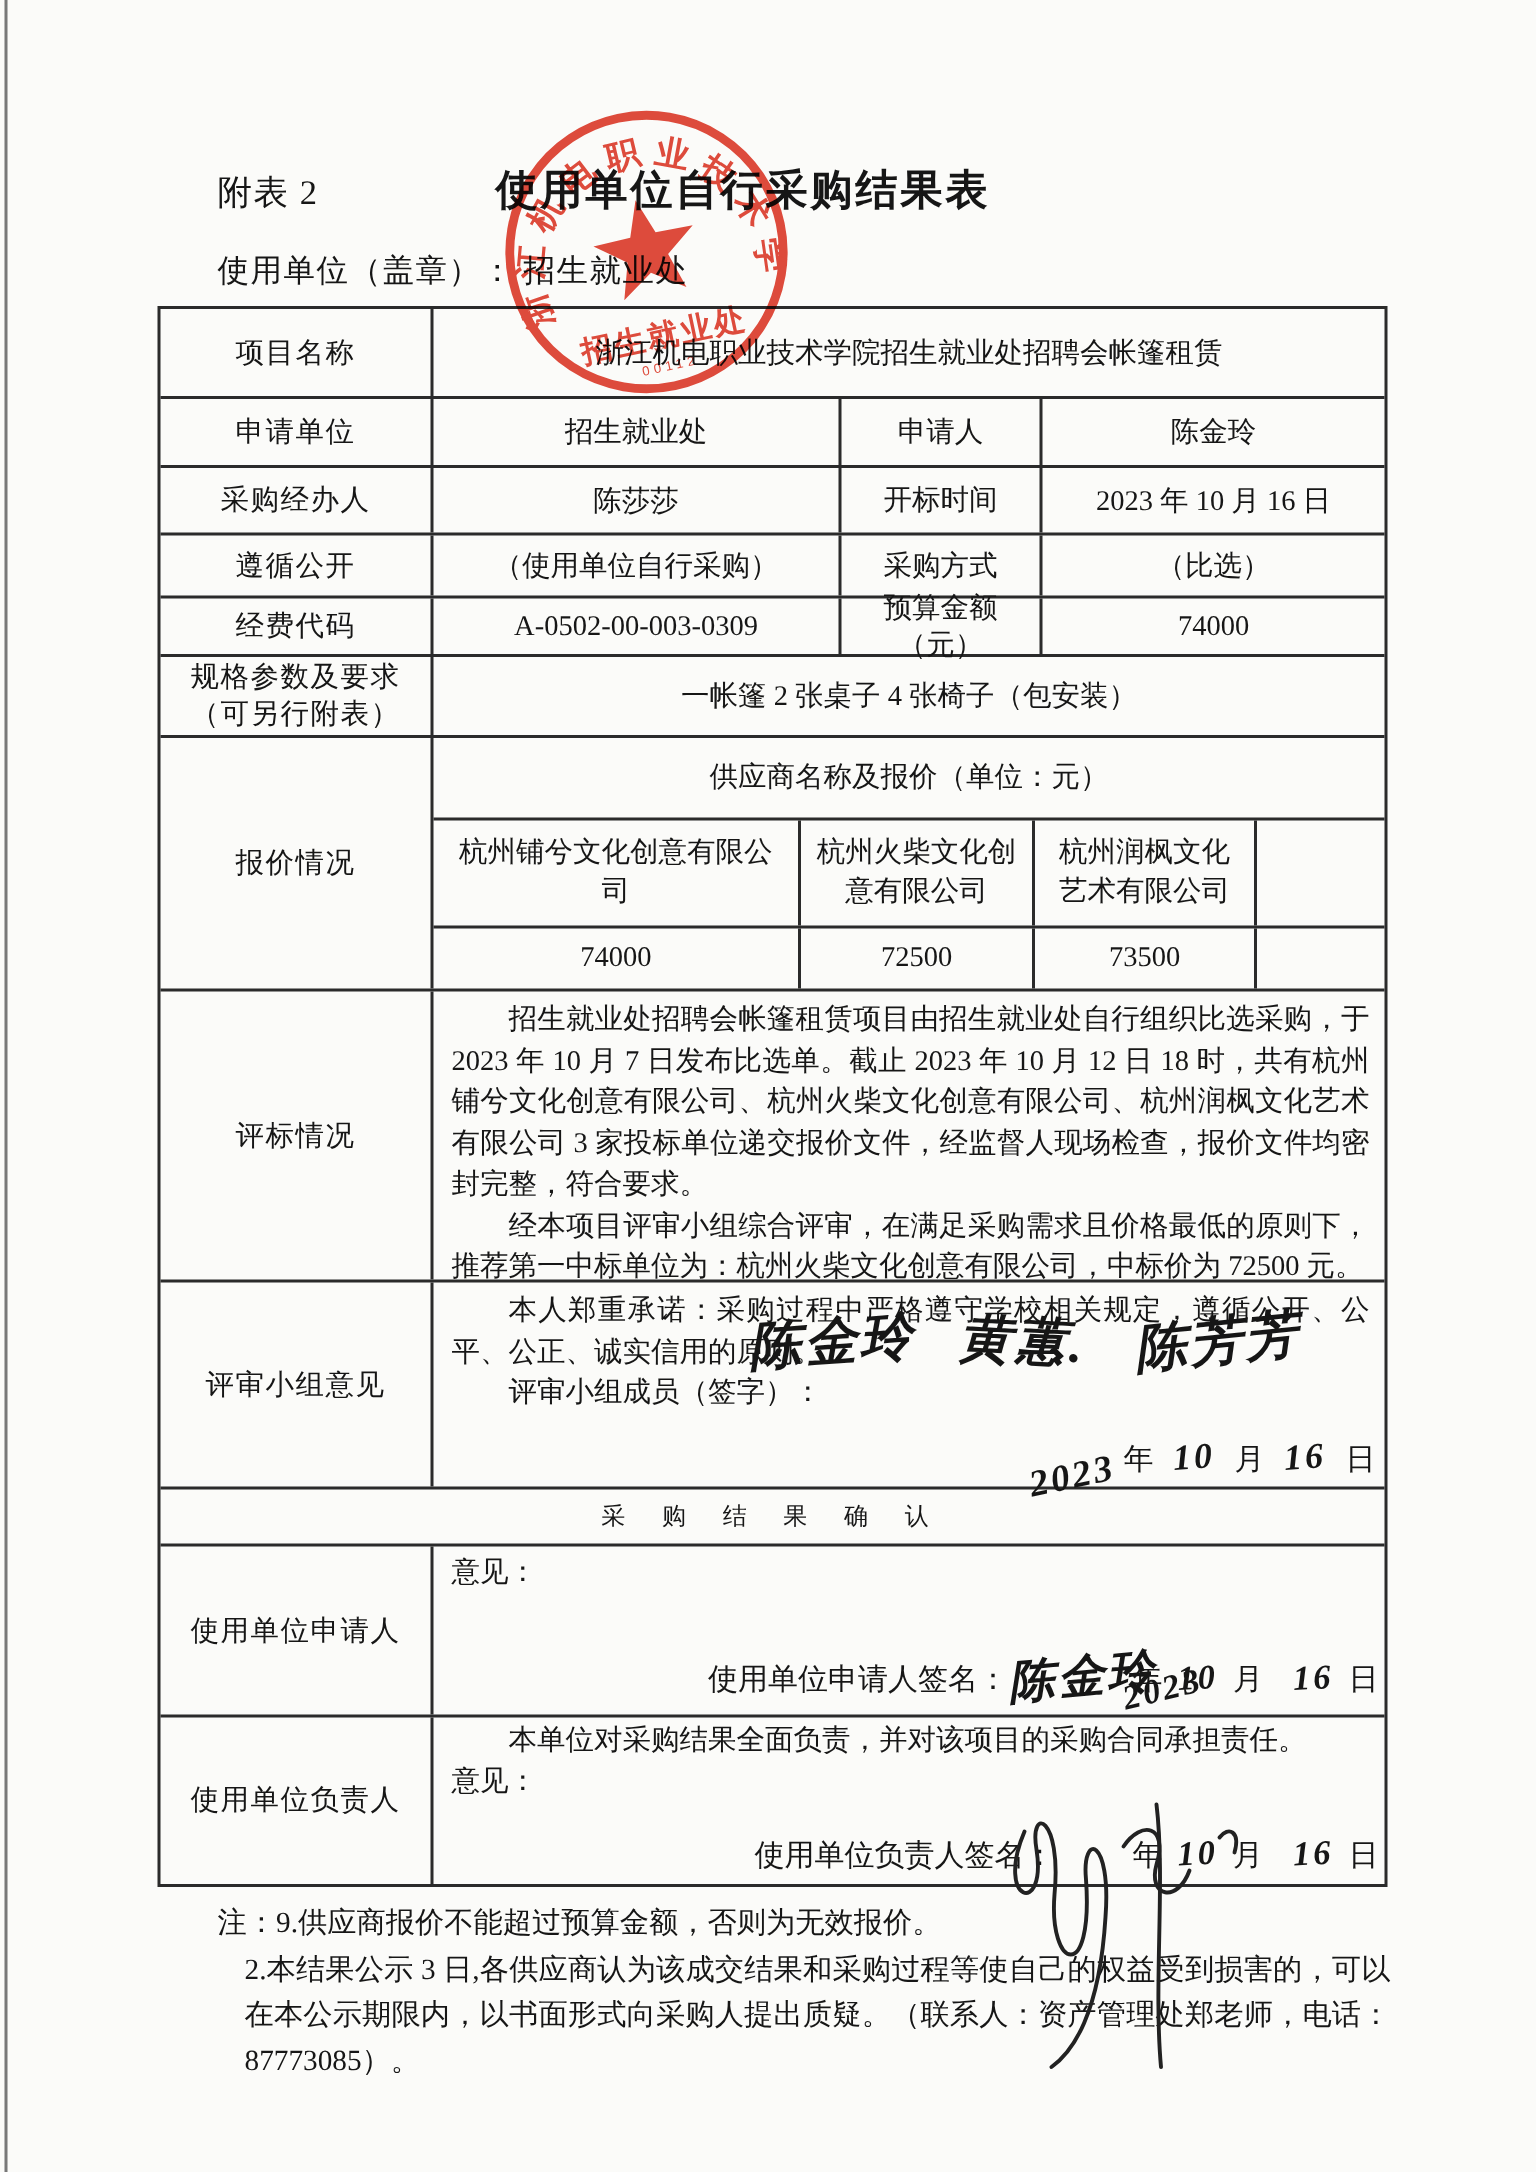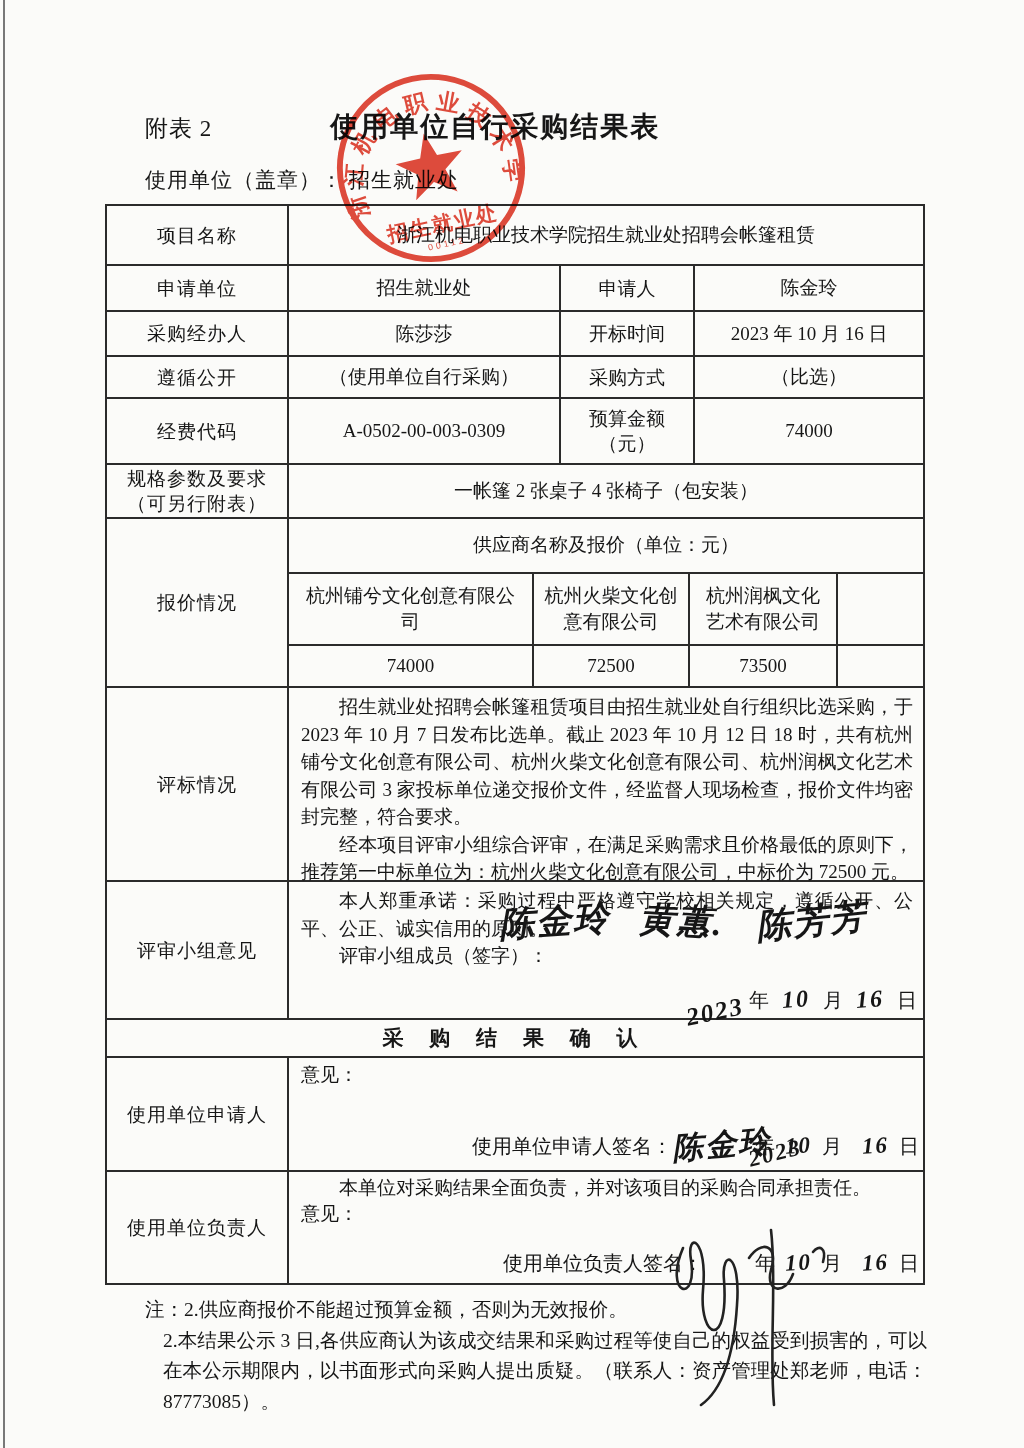--- a/index.html
+++ b/index.html
@@ -43,21 +43,21 @@
   .paracell{display:block;text-align:justify;padding:5px 10px 2px 12px;line-height:27.5px;}
   .paracell p{margin:0;text-indent:2em;}
   .relcell{position:relative;overflow:visible;}
   .sign-label{display:inline-block;}
   .hand{font-style:italic;font-weight:600;letter-spacing:2px;}
   .committee-sigs{position:absolute;left:210px;top:26px;font-size:35px;white-space:nowrap;}
   .committee-sigs .s{display:inline-block;}
   .committee-date{position:absolute;right:6px;bottom:4px;font-size:20px;white-space:nowrap;}
   .committee-date .hy{display:inline-block;transform:translateY(13px) rotate(-12deg);font-size:25px;}
   .committee-date .hm,.committee-date .hd{display:inline-block;font-size:24px;transform:rotate(-4deg);margin:0 8px;}
-  .confirm-row{justify-content:center;font-weight:700;letter-spacing:10px;font-size:21px;font-family:"Liberation Sans","DejaVu Sans",sans-serif;}
+  .confirm-row{justify-content:center;font-weight:400;letter-spacing:10px;font-size:16px;font-family:"Liberation Sans","DejaVu Sans",sans-serif;}
   .opinion{position:absolute;left:12px;top:4px;}
   .statement{position:absolute;left:12px;top:2px;width:620px;text-indent:2em;text-align:justify;line-height:27px;}
   .sig-line{position:absolute;right:4px;bottom:6px;white-space:nowrap;font-size:20px;}
   .sig-line .name{display:inline-block;font-size:31px;transform:rotate(-5deg);margin-right:-16px;position:relative;top:2px;}
   .sig-line .hy2{display:inline-block;font-size:23px;transform:translate(-6px,14px) rotate(-14deg);width:0;overflow:visible;}
   .sig-line .num{display:inline-block;font-size:23px;transform:rotate(-3deg);margin:0 10px;}
   .scrawl{position:absolute;right:40px;top:28px;z-index:6;overflow:visible;}
   
   .notes{margin:10px 0 0 40px;width:782px;font-size:19.5px;line-height:30.5px;text-align:justify;}
   .notes .n2{margin-left:18px;}
@@ -101,21 +101,21 @@
       <div class="cell c4">2023 年 10 月 16 日</div>
     </div>
 
     <div class="trow" style="height:42px;">
       <div class="cell lbl">遵循公开</div>
       <div class="cell c2">（使用单位自行采购）</div>
       <div class="cell c3">采购方式</div>
       <div class="cell c4">（比选）</div>
     </div>
 
-    <div class="trow" style="height:66px;">
+    <div class="trow" style="height:39px;">
       <div class="cell lbl">经费代码</div>
       <div class="cell c2">A-0502-00-003-0309</div>
       <div class="cell c3">预算金额（元）</div>
       <div class="cell c4">74000</div>
     </div>
 
     <div class="trow" style="height:54px;">
       <div class="cell lbl">规格参数及要求（可另行附表）</div>
       <div class="cell c4">一帐篷 2 张桌子 4 张椅子（包安装）</div>
     </div>
@@ -195,21 +195,21 @@
         </svg>
         <div class="sig-line">
           <span>使用单位负责人签名：</span><span style="display:inline-block;width:52px;"></span><span>年</span><span class="num hand">10</span><span>月</span><span class="num hand" style="margin-left:20px;">16</span><span>日</span>
         </div>
       </div>
     </div>
 
   </div>
 
   <div class="notes">
-    <div><span>注：</span><span>2.供应商报价不能超过预算金额，否则为无效报价。</span></div>
+    <div><span>注：</span><span>9.供应商报价不能超过预算金额，否则为无效报价。</span></div>
     <div class="n2">2.本结果公示 3 日,各供应商认为该成交结果和采购过程等使自己的权益受到损害的，可以在本公示期限内，以书面形式向采购人提出质疑。（联系人：资产管理处郑老师，电话：87773085）。</div>
   </div>
 
 </div>
 
 <svg class="stamp" viewBox="0 0 200 200">
   <g fill="none" stroke="#dd3322">
     <circle cx="100" cy="100" r="93" stroke-width="6"></circle>
   </g>
   <path id="stampArc" d="M 30 138 A 74 74 0 1 1 170 138" fill="none"></path>

